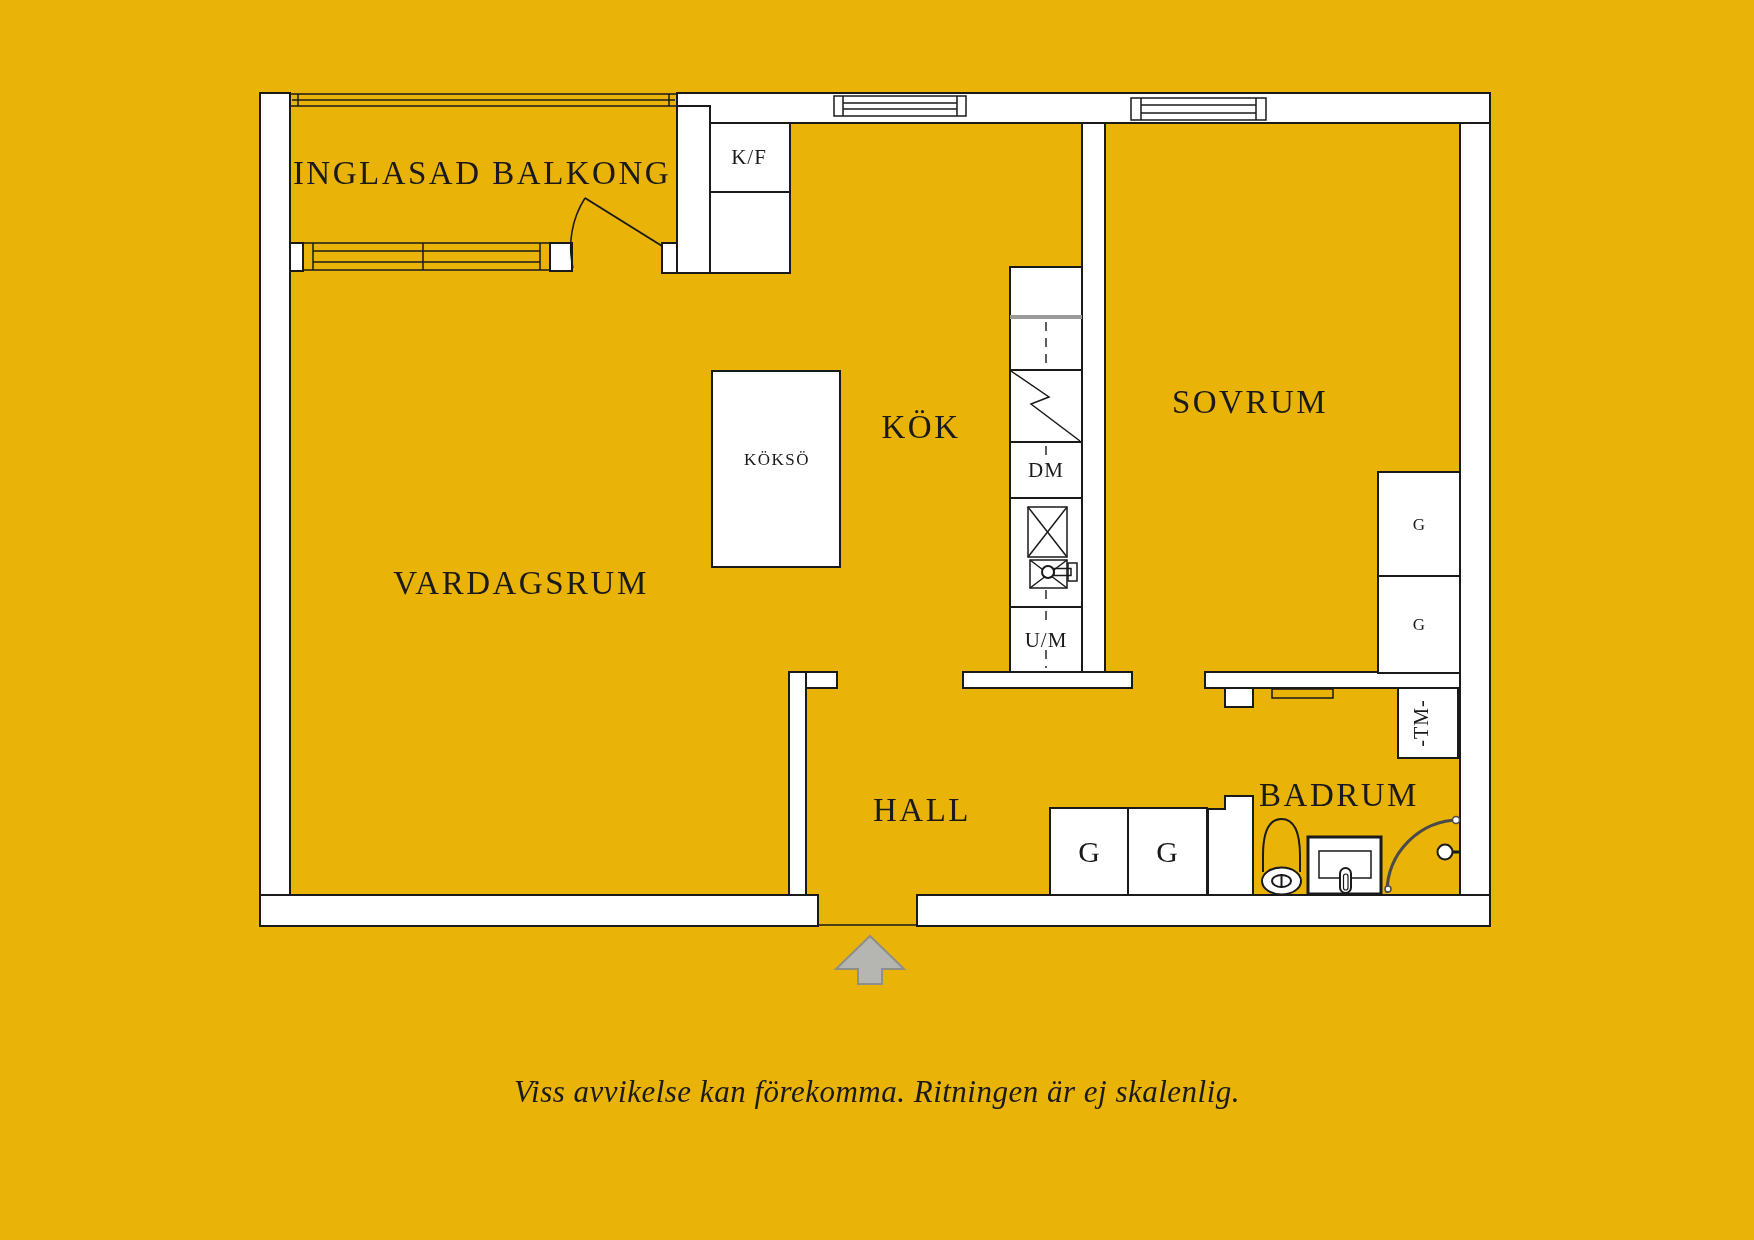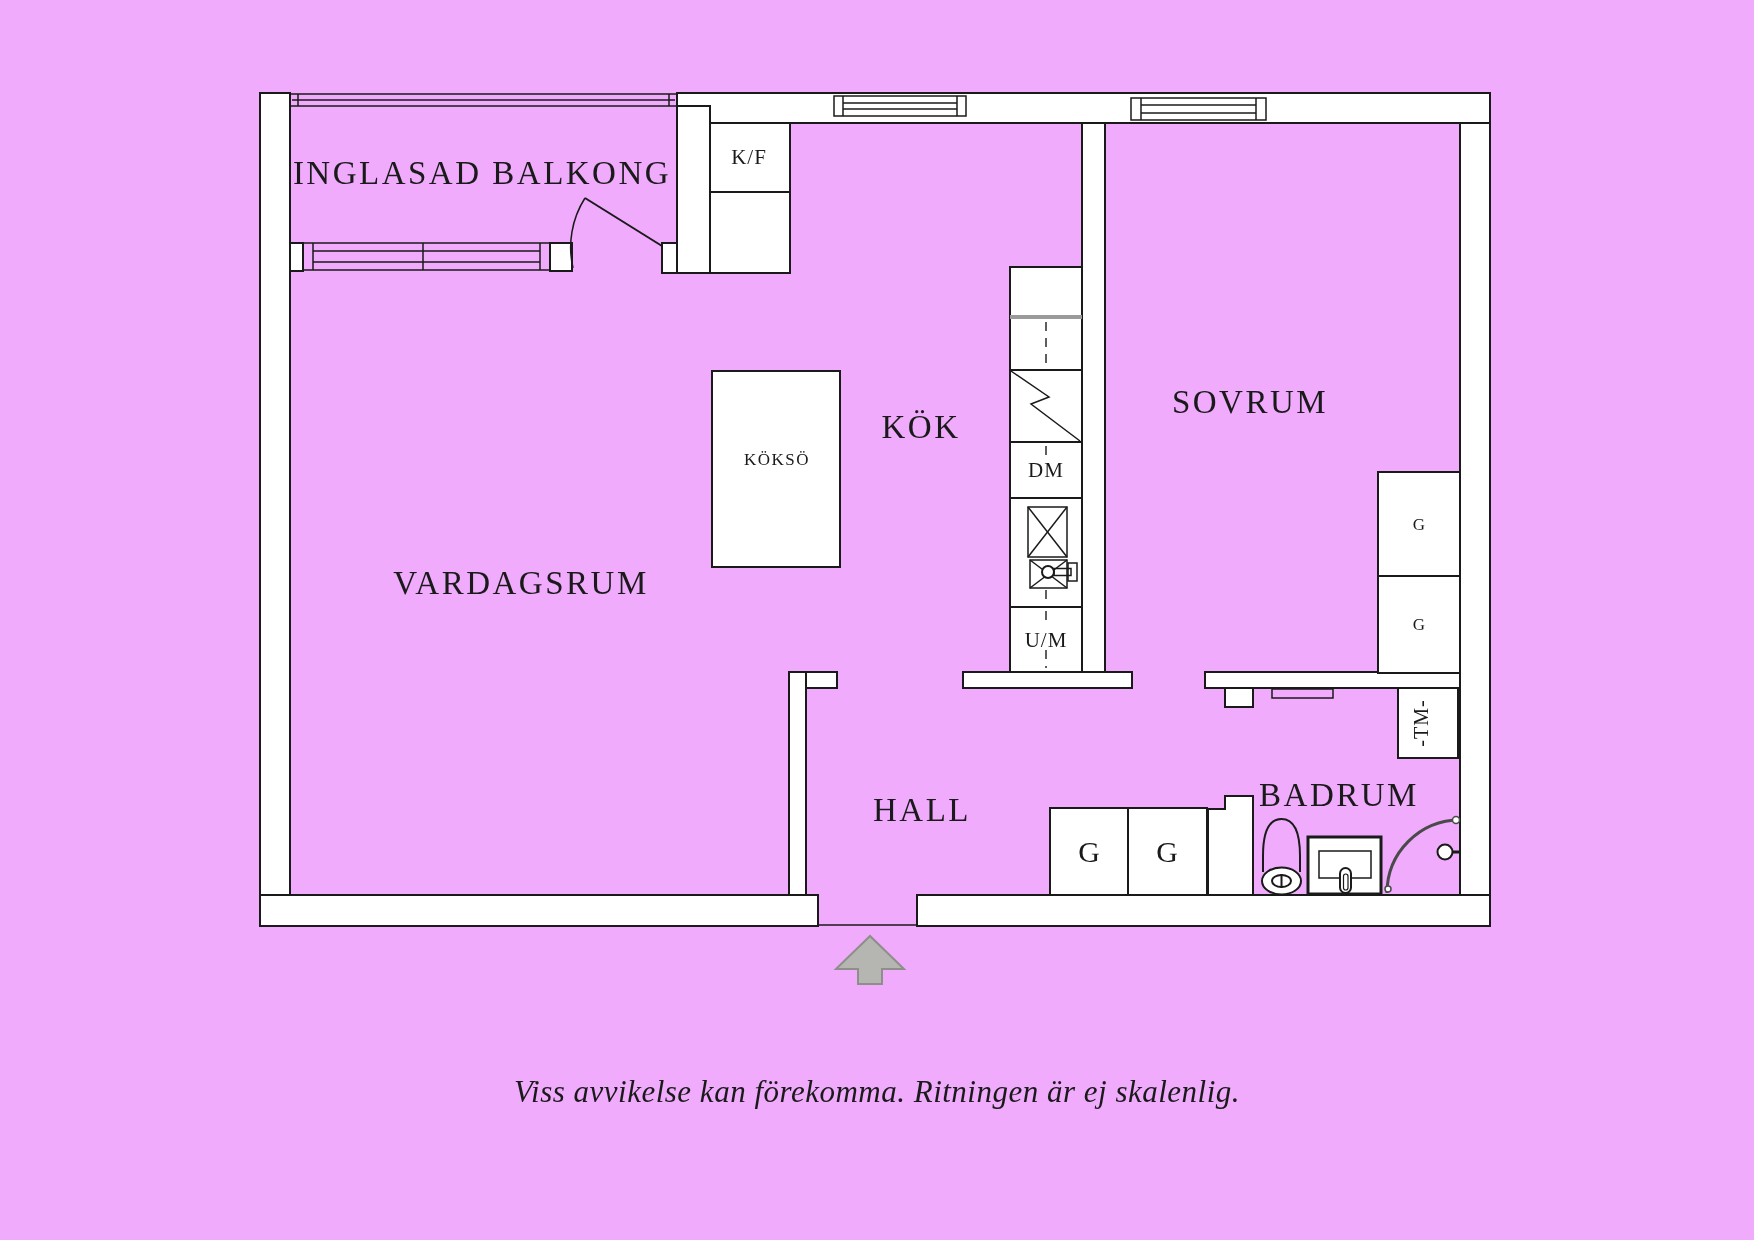--- a/index.html
+++ b/index.html
@@ -1,16 +1,16 @@
 <!DOCTYPE html>
 <html><head>
 <meta charset="utf-8">
 <style>
   html,body{margin:0;padding:0;background:#ffffff;}
-  .page{position:relative;width:1754px;height:1240px;background:#f0abfc;overflow:hidden;}
+  .page{position:relative;width:1754px;height:1240px;background:#eab308;overflow:hidden;}
   svg{position:absolute;left:0;top:0;}
   svg text{font-family:"Liberation Serif", serif;fill:#1a1a1a;}
   .room-label{font-size:33px;letter-spacing:2.5px;}
   .small-label{font-size:17px;letter-spacing:1.5px;}
   .app-label{font-size:21px;letter-spacing:1px;}
   .g-large{font-size:30px;}
   .g-small{font-size:17px;}
   .tm-label{font-size:20px;letter-spacing:1px;}
   .footer-label{font-size:31px;font-style:italic;letter-spacing:0.5px;}
   .wall{fill:#ffffff;stroke:#1a1a1a;stroke-width:2;}

